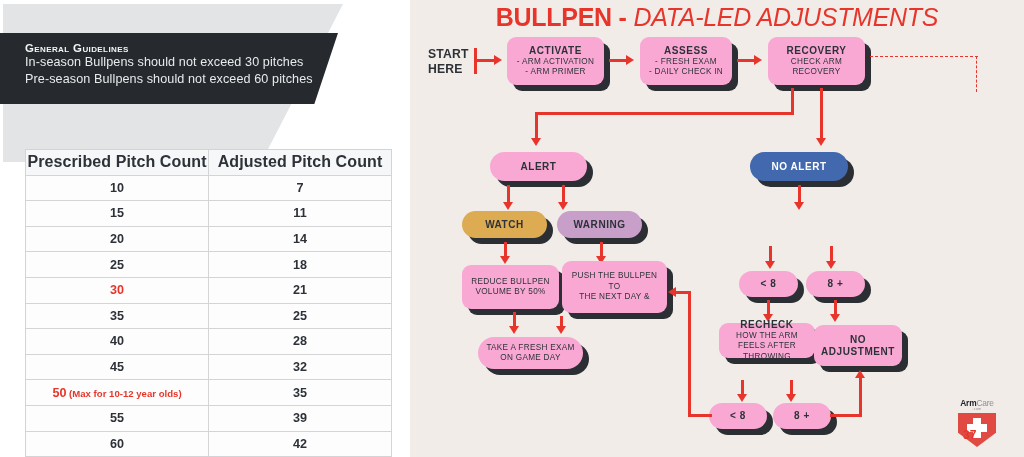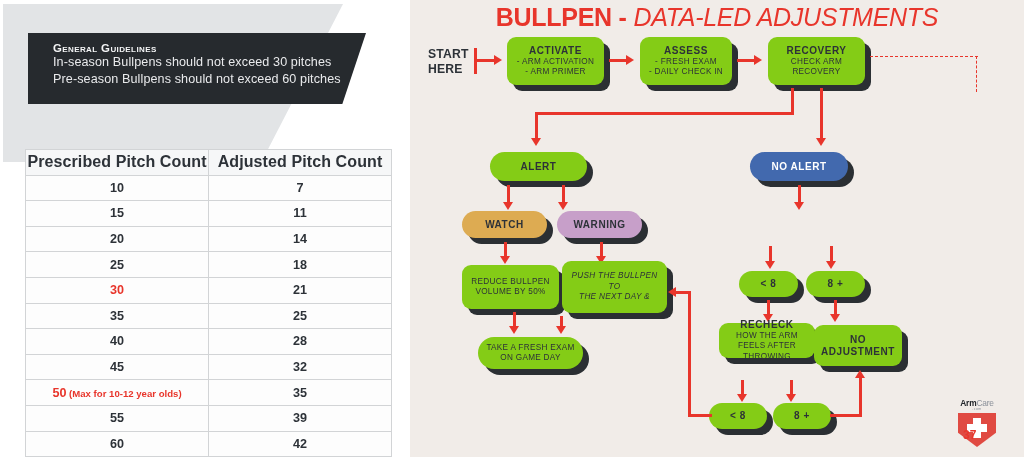--- a/index.html
+++ b/index.html
@@ -17,21 +17,20 @@
   .gray-shape{
     position:absolute; left:3px; top:4px; width:340px; height:158px;
     background:#e2e4e6;
     clip-path: polygon(0 0, 100% 0, 76% 100%, 0 100%);
   }
   .banner{
     position:absolute; left:0px; top:33px; width:338px; height:71px;
     background:#262a2e;
     clip-path: polygon(0 0, 100% 0, 93% 100%, 0 100%);
     padding:9px 0 0 25px;
-    margin-left:28px;
   }
   .banner-title{
     color:#f4f5f6; font-size:11.4px; font-weight:bold; letter-spacing:.4px;
     font-variant:small-caps; text-transform:capitalize;
   }
   .banner-line{ color:#e9eaec; font-size:12.6px; line-height:16.5px; letter-spacing:.1px; }
 
   
   .table-wrap{ position:absolute; left:25px; top:149px; width:367px; }
   table{ border-collapse:collapse; width:367px; table-layout:fixed; }
@@ -58,21 +57,21 @@
   .deck-title{
     position:absolute; left:0; top:3px; width:614px; text-align:center;
     font-size:25px; white-space:nowrap;
   }
   .deck-title .b{ color:#e8352b; font-weight:bold; letter-spacing:-0.3px; }
   .deck-title .i{ color:#e8352b; font-style:italic; font-weight:normal; letter-spacing:-0.3px; }
 
   
   .node{
     position:absolute;
-    background:#84cc16;
+    background:#f9a8d4;
     border-radius:9px;
     box-shadow:6px 6px 0 0 #2b2f33;
     display:flex; flex-direction:column; align-items:center; justify-content:center;
     text-align:center;
     color:#2d3238;
     padding:2px 4px;
   }
   .node .t1{ font-size:10px; font-weight:bold; letter-spacing:.55px; line-height:12px; }
   .node .t2{ font-size:8.2px; font-weight:normal; letter-spacing:.3px; line-height:10.5px; }
   .node.pill{ border-radius:16px; }
@@ -258,21 +257,21 @@
 
     <div class="ar v" style="left:94px; top:242px; height:16px;"></div>
     <div class="arrowhead ah-d" style="left:90px; top:256px;"></div>
     <div class="ar v" style="left:190px; top:242px; height:16px;"></div>
     <div class="arrowhead ah-d" style="left:186px; top:256px;"></div>
 
     <div class="node" style="left:52px; top:265px; width:97px; height:44px;">
       <div class="t2">REDUCE BULLPEN</div>
       <div class="t2">VOLUME BY 50%</div>
     </div>
-    <div class="node" style="left:152px; top:261px; width:105px; height:52px;font-style:italic;">
+    <div class="node" style="left:152px; top:261px; width:105px; height:52px;">
       <div class="t2">PUSH THE BULLPEN TO</div>
       <div class="t2">THE NEXT DAY &amp;</div>
     </div>
 
     <div class="ar v" style="left:103px; top:312px; height:16px;"></div>
     <div class="arrowhead ah-d" style="left:99px; top:326px;"></div>
     <div class="ar v" style="left:150px; top:316px; height:12px;"></div>
     <div class="arrowhead ah-d" style="left:146px; top:326px;"></div>
 
     <div class="node pill" style="left:68px; top:337px; width:105px; height:32px;">

